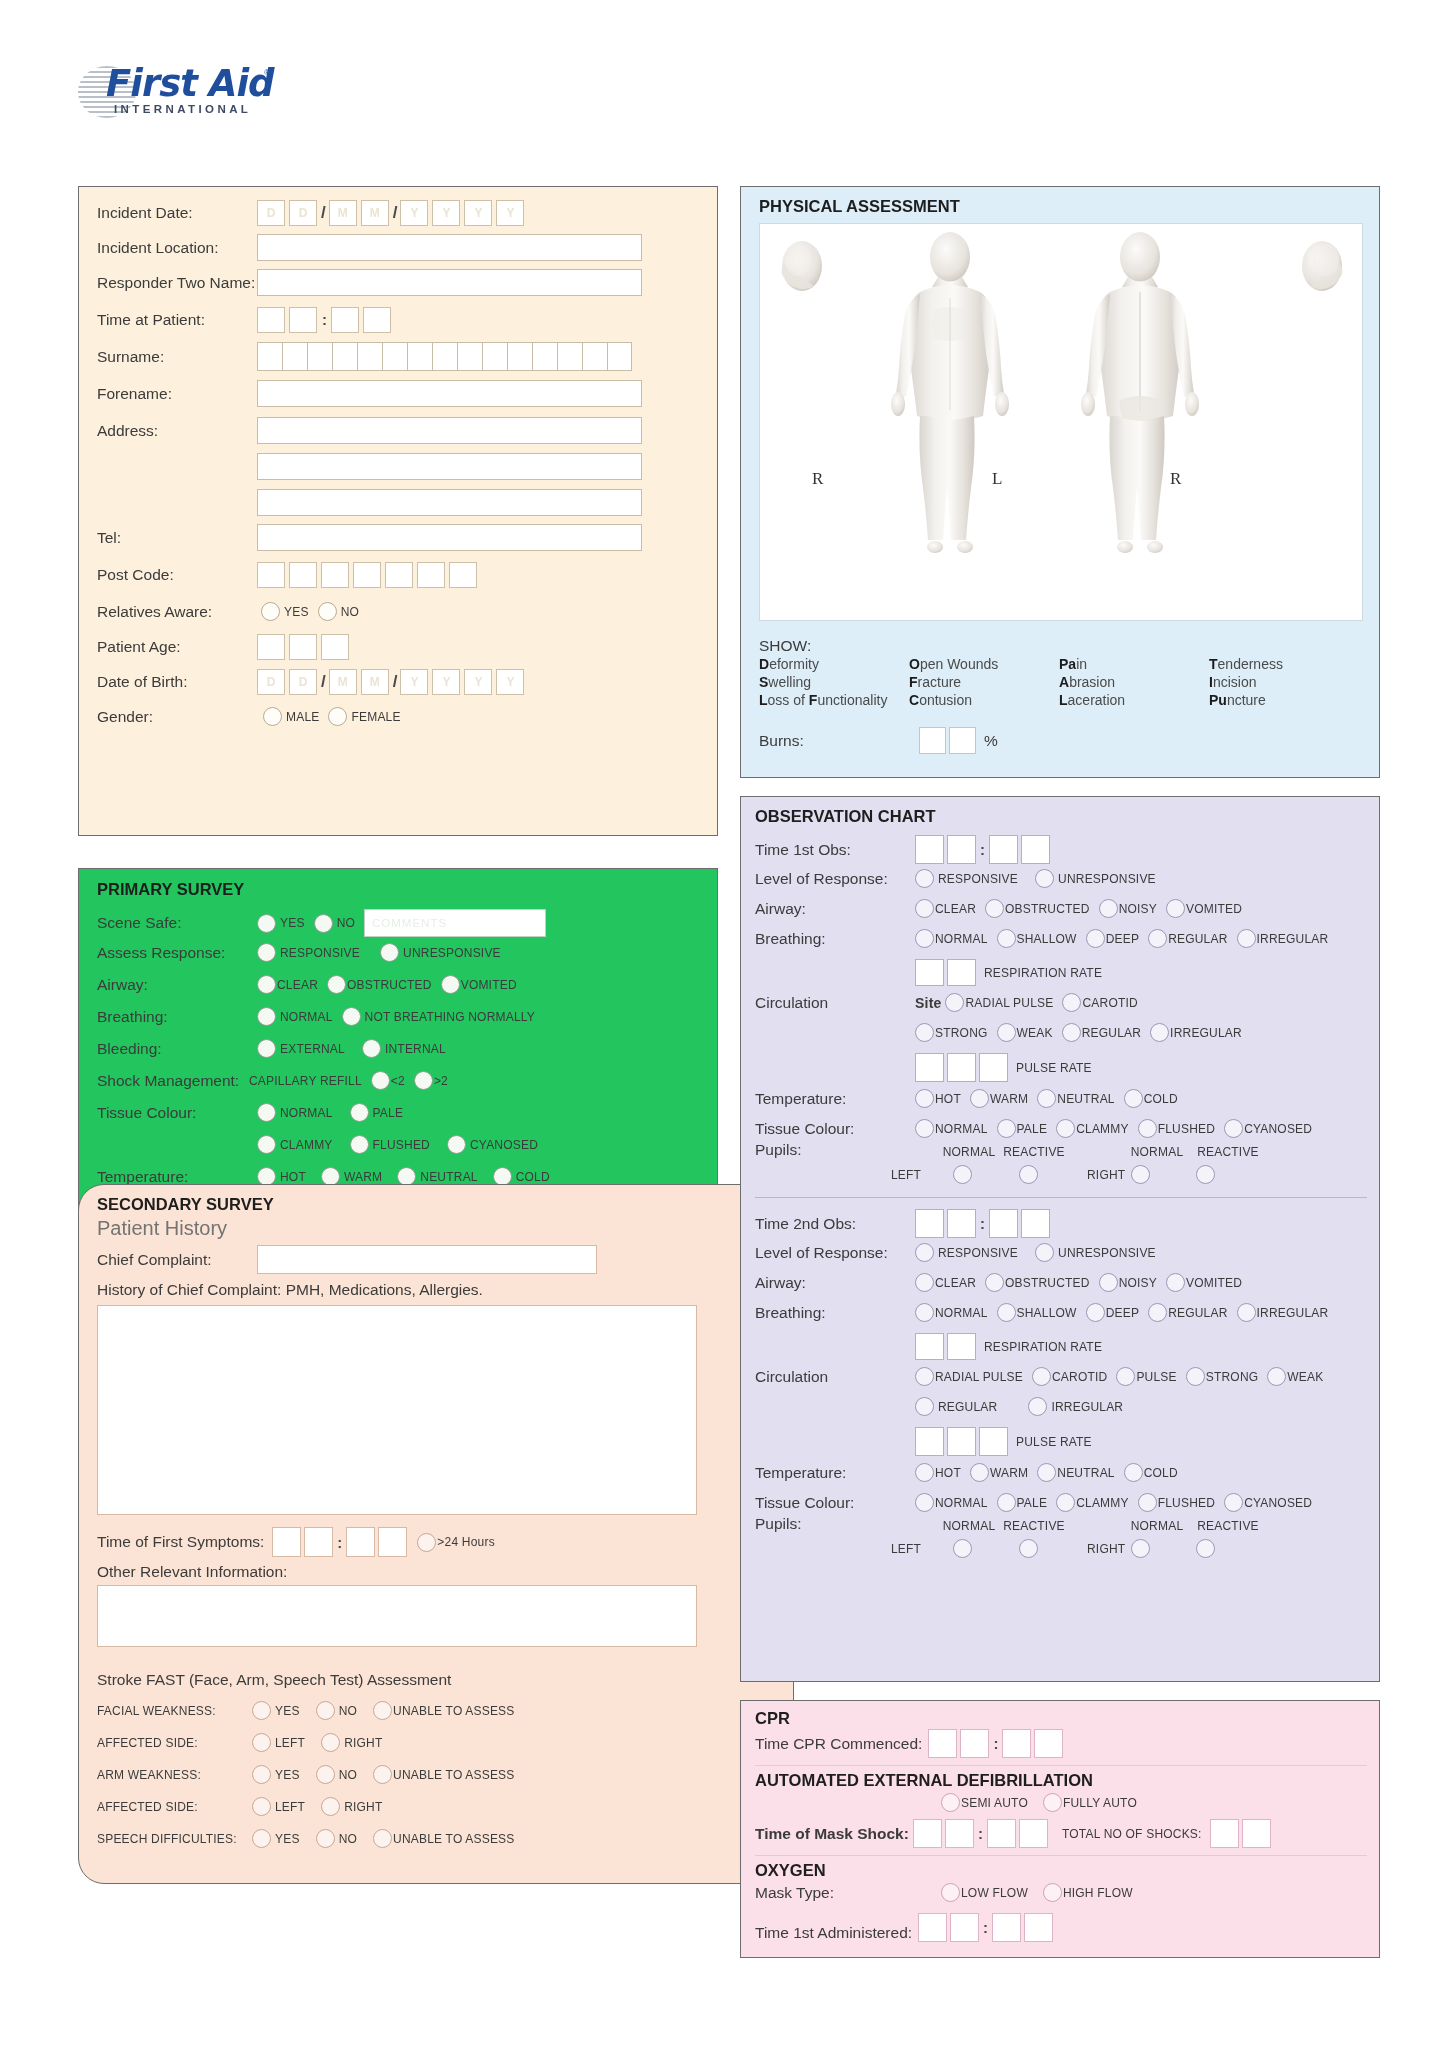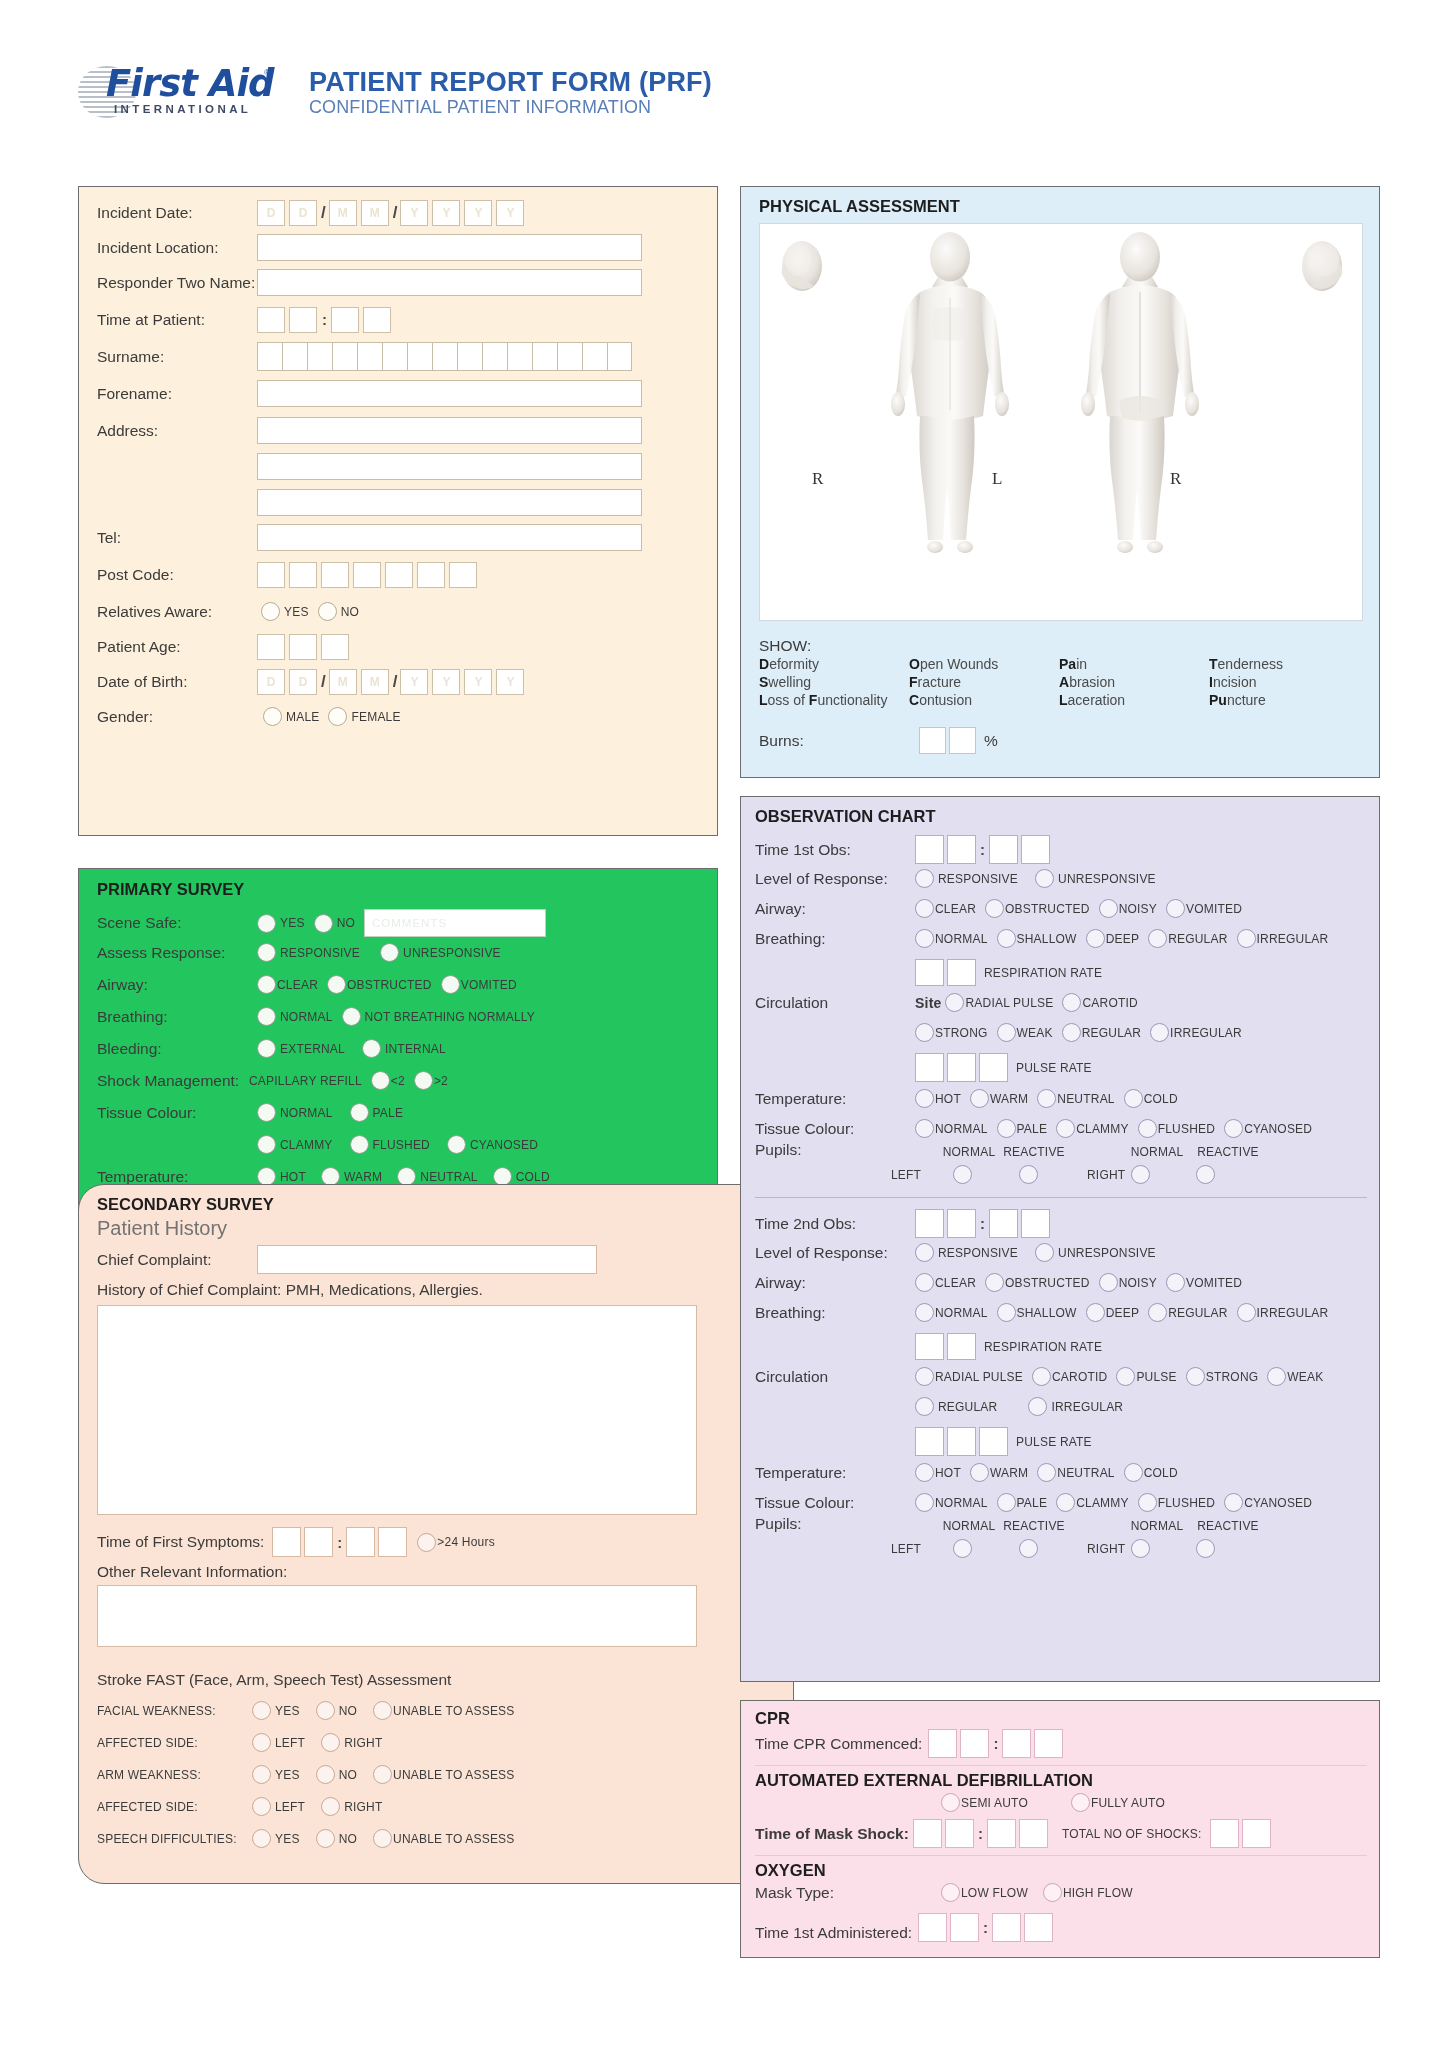--- a/index.html
+++ b/index.html
@@ -92,24 +92,20 @@
 </style>
 </head>
 <body>
 
 <div class="header">
   <div class="logo-wrap">
     <div class="logo-swoosh"></div>
     <div class="logo-text">First Aid</div>
     <div class="logo-tm">®</div>
     <div class="logo-sub">INTERNATIONAL</div>
-  </div>
-  <div class="title-block">
-    <div class="title-main">PATIENT REPORT FORM (PRF)</div>
-    <div class="title-sub">CONFIDENTIAL PATIENT INFORMATION</div>
   </div>
 </div>
 
 <div class="panel" id="panel-incident">
 
   <div class="irow" style="margin-top:10px;">
     <div class="ilab">Incident Date:</div>
     <div style="display:flex;align-items:center;">
       <div class="ibx">D</div>
       <div class="ibx">D</div>
@@ -959,21 +955,21 @@
       <span class="sep colon">:</span>
       <div style="width:29px;height:29px;background:#fff;border:1px solid #e0b4c8;margin-right:3px;"></div>
       <div style="width:29px;height:29px;background:#fff;border:1px solid #e0b4c8;"></div>
     </div>
   </div>
 
   <div class="cpr-divider" style="top:64px;"></div>
 
   <div class="panel-title" style="position:absolute;left:14px;top:70px;">AUTOMATED EXTERNAL DEFIBRILLATION</div>
 
-  <div style="position:absolute;left:200px;top:92px;display:flex;align-items:center;gap:28px;">
+  <div style="position:absolute;left:200px;top:92px;display:flex;align-items:center;">
     <div class="opt tight">
       <span class="rad k"></span>
       <span class="lbl-sm">SEMI AUTO</span>
     </div>
     <div class="opt tight" style="margin-left:6px;">
       <span class="rad k"></span>
       <span class="lbl-sm">FULLY AUTO</span>
     </div>
   </div>
 

